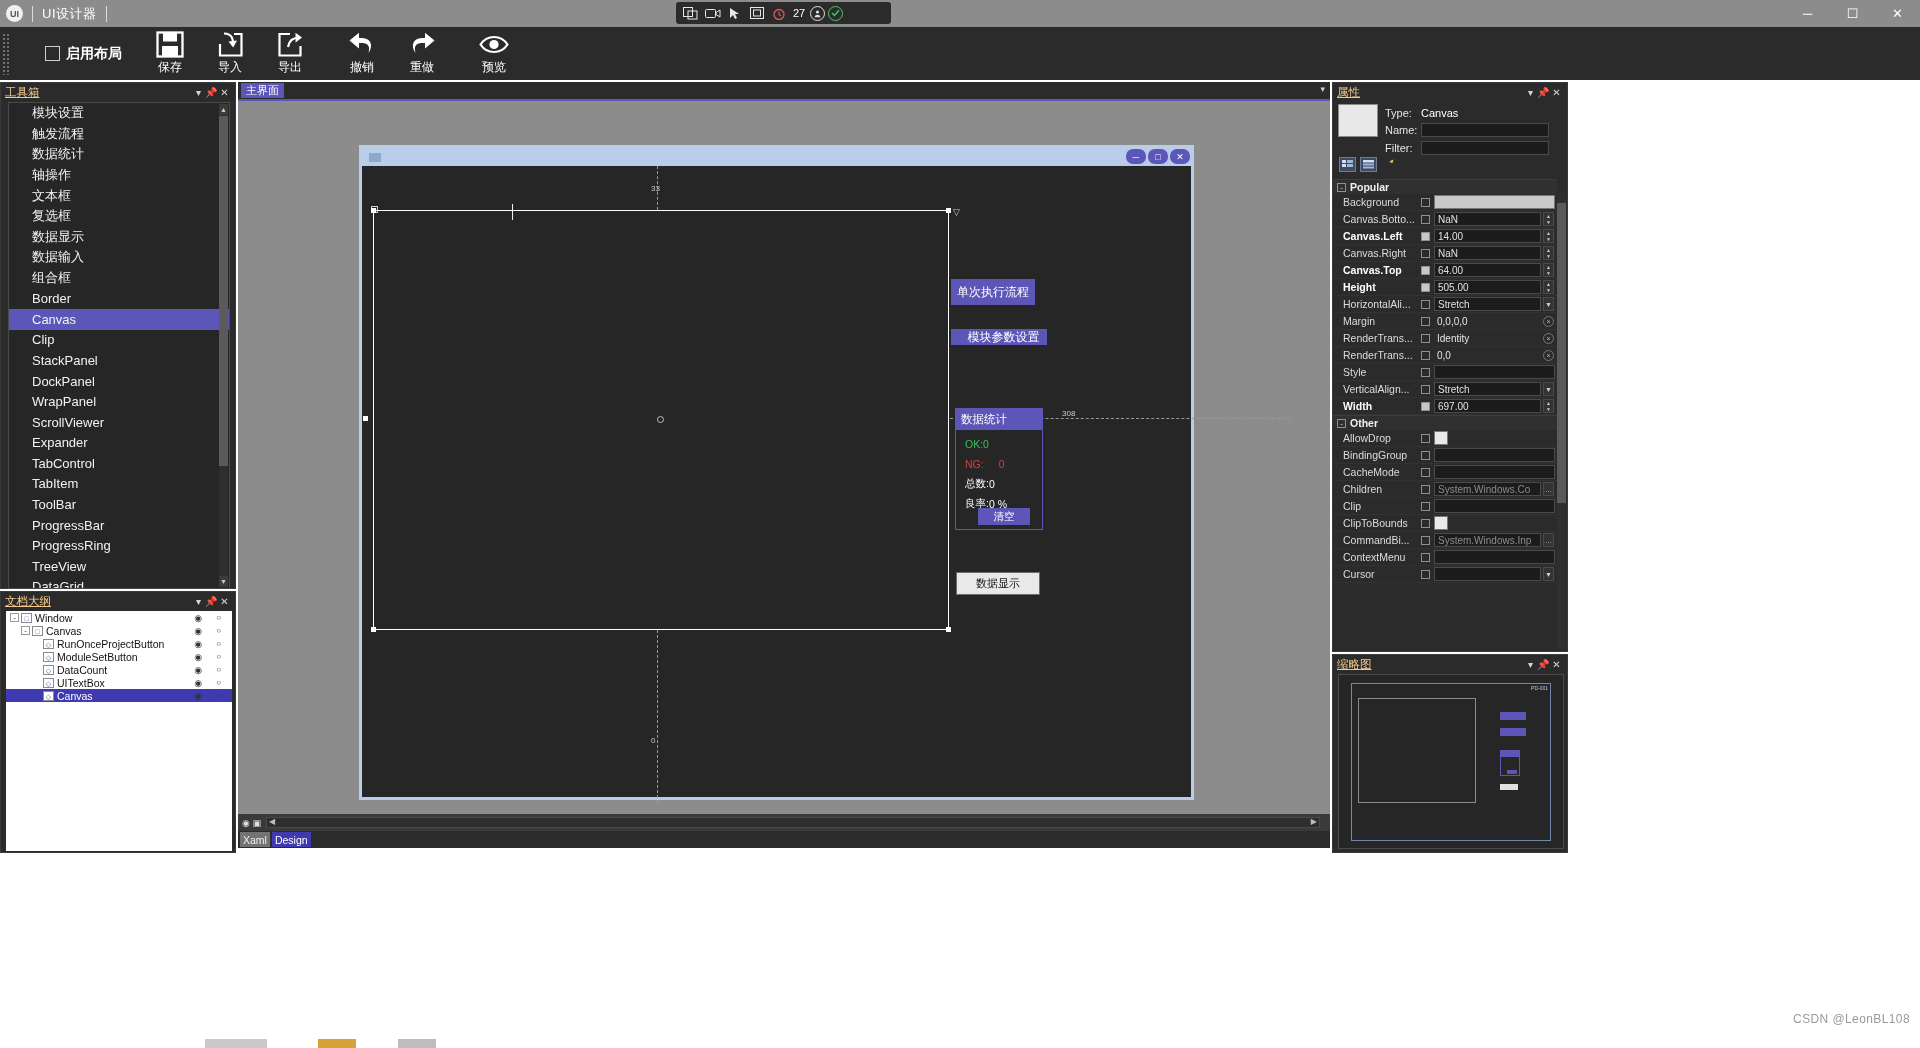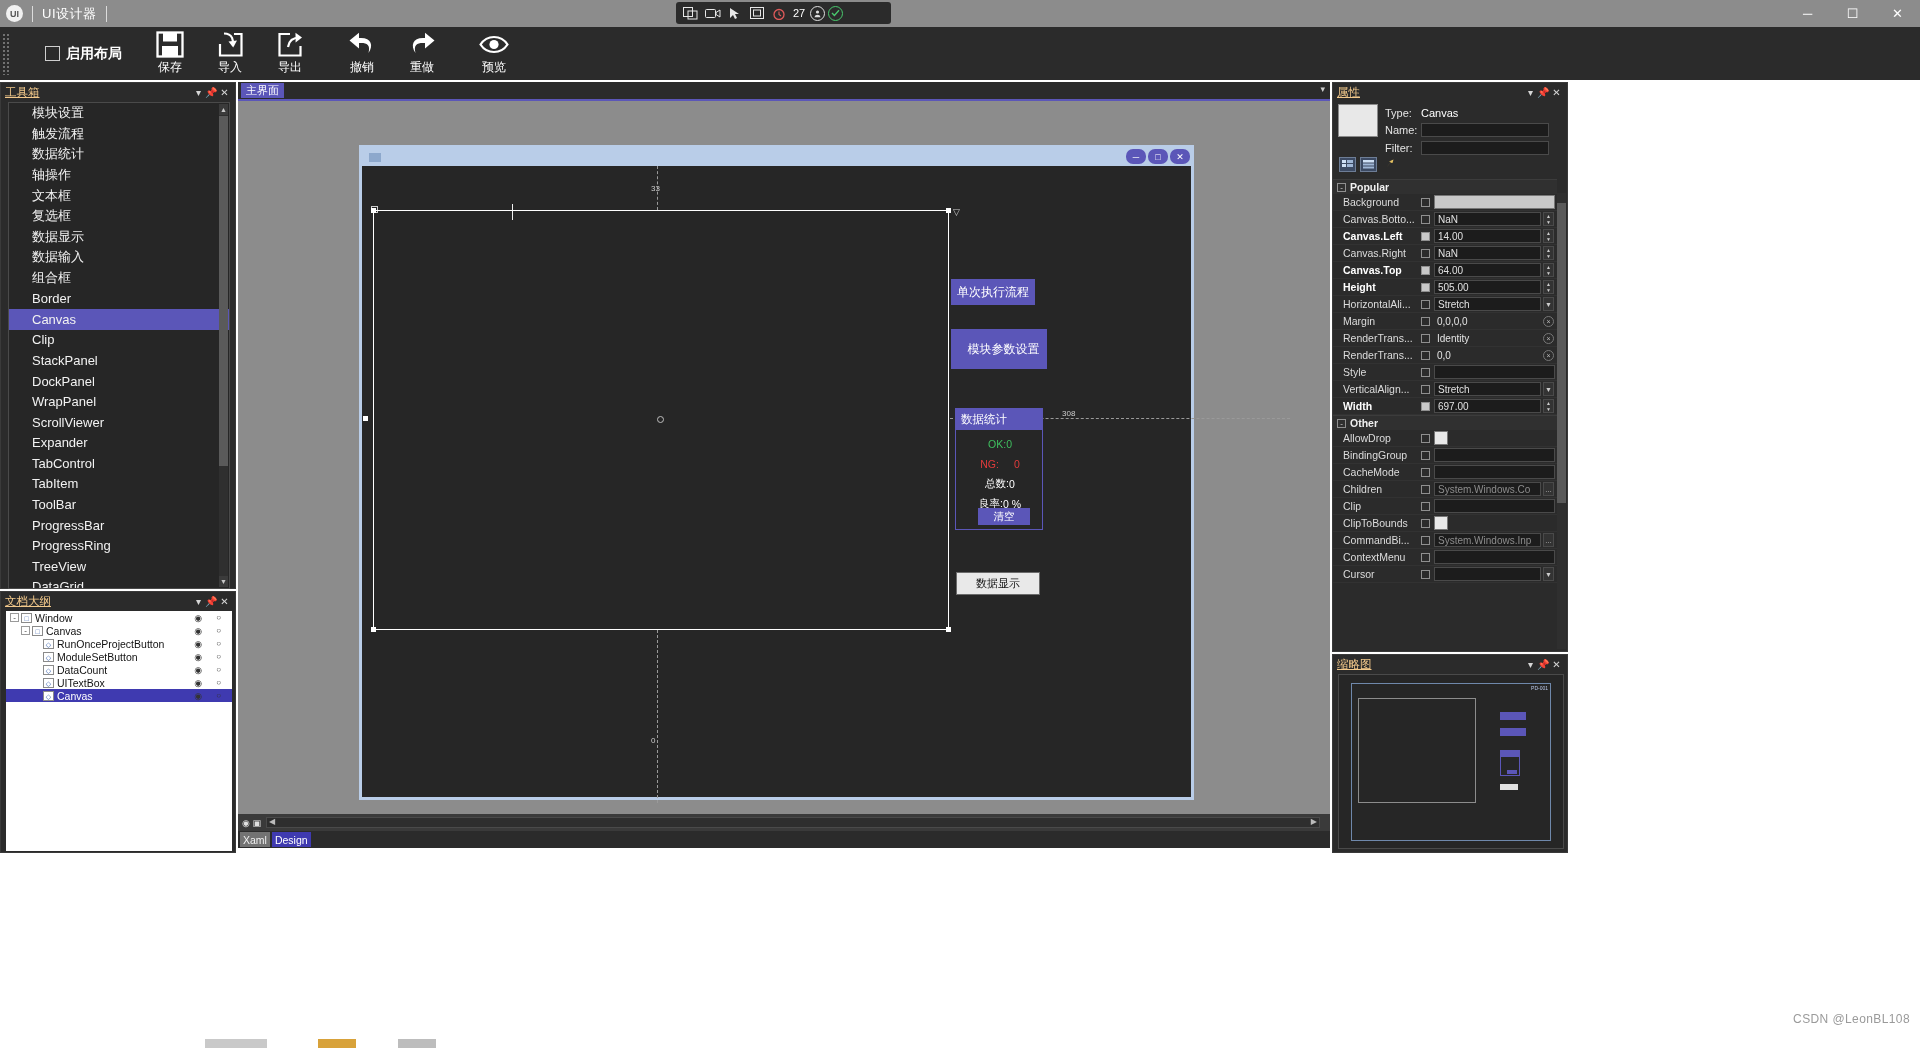--- a/index.html
+++ b/index.html
@@ -204,21 +204,21 @@
   }
   .stats {
     position: absolute; left: 593px; top: 242px; width: 88px; height: 122px;
     background: #262626; border: 1px solid #5b56b8;
   }
   .stats-hdr {
     height: 21px; background: #5b56b8; color: #ffffff; font-size: 11.5px;
     display: flex; align-items: center; padding-left: 5px;
   }
   .stats-row {
-    height: 20px; display: flex; align-items: center; justify-content: center;
+    height: 20px; display: flex; align-items: center; justify-content: flex-start;
     padding: 8px 7px 0 9px; font-size: 10.5px; color: #ffffff;
   }
   .stats-row.ok { color: #3fbf5f; }
   .stats-row.ng { color: #e03b3b; gap: 15px; }
   .stats-btn {
     position: absolute; left: 22px; bottom: 4px; width: 52px; height: 17px;
     background: #5b56b8; color: #ffffff; font-size: 10.5px;
     display: flex; align-items: center; justify-content: center; cursor: pointer;
   }
   .databox {
@@ -619,21 +619,21 @@
             <div class="handle" style="left:-3px; top:-3px;"></div>
             <div class="handle" style="right:-3px; top:-3px;"></div>
             <div class="handle" style="left:-3px; bottom:-3px;"></div>
             <div class="handle" style="right:-3px; bottom:-3px;"></div>
             <div style="position:absolute;left:50%;top:50%;width:7px;height:7px;margin:-4px 0 0 -4px;border:1px solid #bdbdbd;border-radius:50%"></div>
           </div>
           <div style="position:absolute;left:591px;top:41px;color:#cfcfcf;font-size:9px">▽</div>
           <div class="handle" style="left:1px; top:250px;"></div>
 
           <div class="btn-purple" style="left:589px; top:113px; width:84px; height:26px;">单次执行流程</div>
-          <div class="btn-purple" style="left:589px; top:163px; width:96px; height:40px;padding-left:9px;">模块参数设置</div>
+          <div class="btn-purple" style="left:589px; top:163px; width:96px; height:16px;padding-left:9px;">模块参数设置</div>
 
           <div class="stats">
             <div class="stats-hdr">数据统计</div>
             <div id="stats-rows">
                 <div class="stats-row ok">
                   <span>OK:</span>
                   <span>0</span>
                 </div>
                 <div class="stats-row ng">
                   <span>NG:</span>

